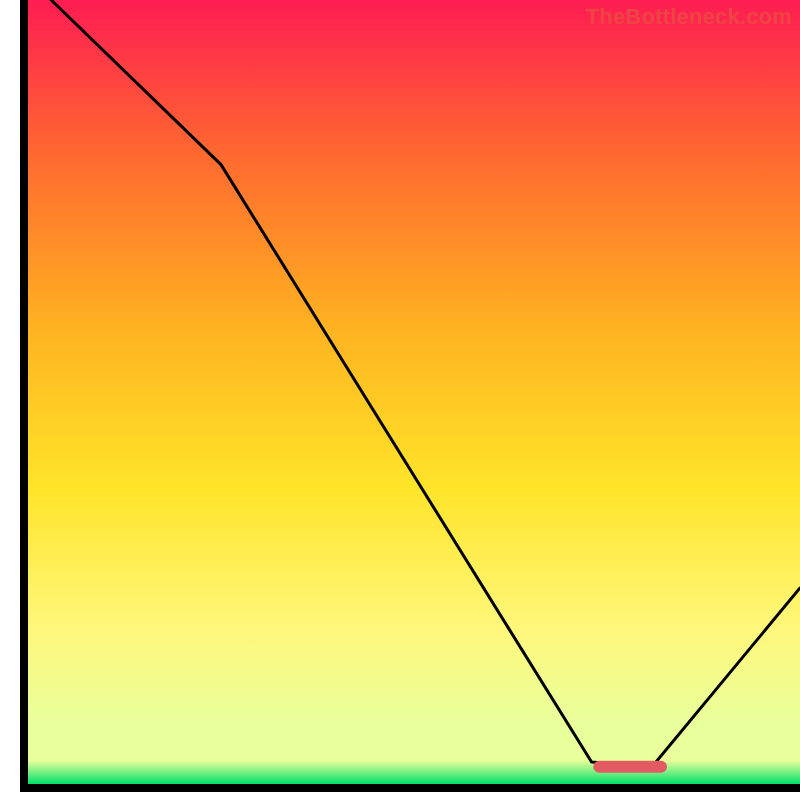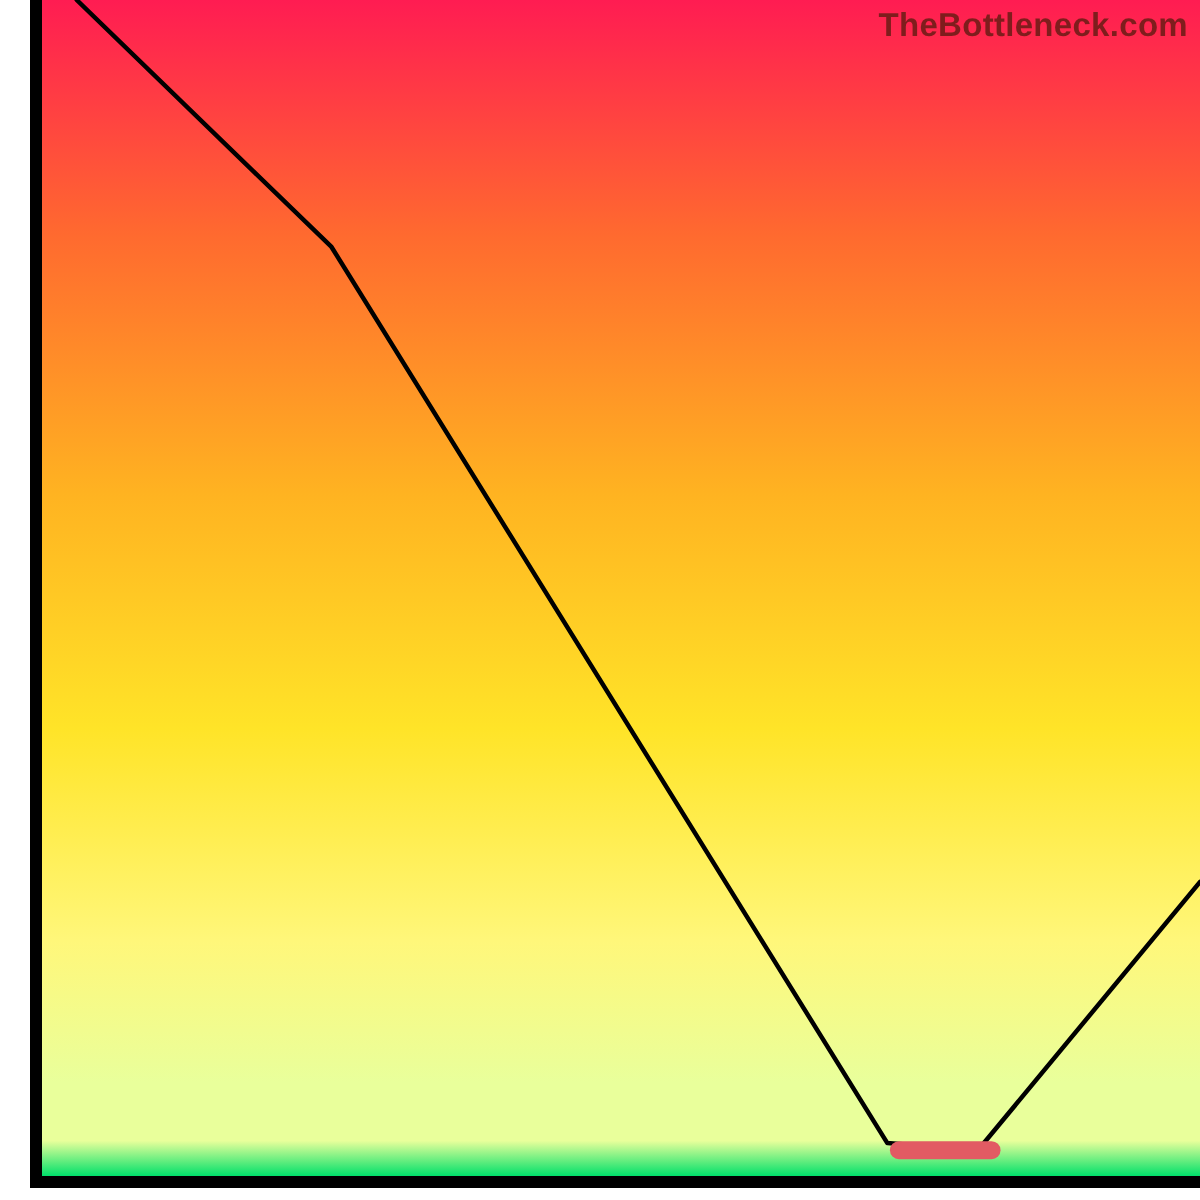--- a/index.html
+++ b/index.html
@@ -44,21 +44,21 @@
   }
   svg.plot {
     display: block;
     width: 100%;
     height: 100%;
   }
   .watermark {
     position: absolute;
     top: 4px;
     right: 8px;
-    color: #7f1d1d;
+    color: #ef4444;
     font-size: 22px;
     font-weight: 600;
     letter-spacing: 0.2px;
     user-select: none;
   }
 </style>
 </head>
 <body>
 
 <div class="frame">

